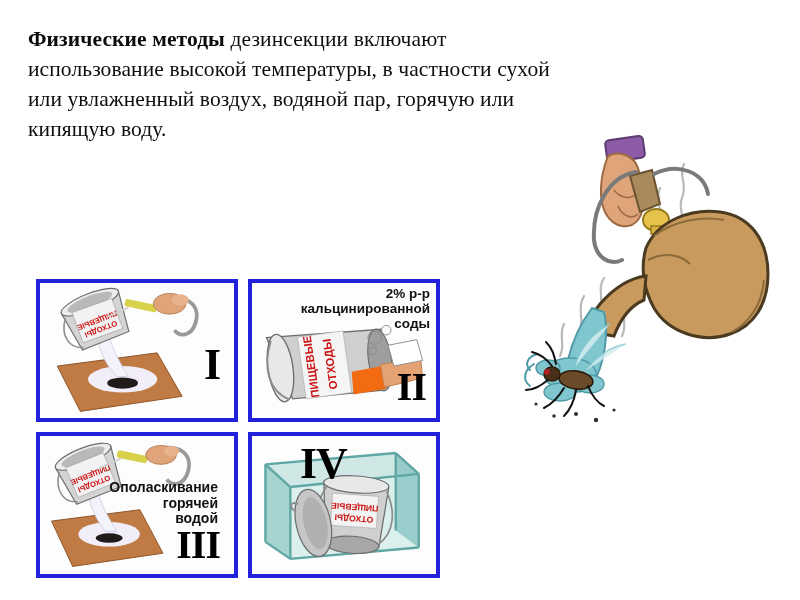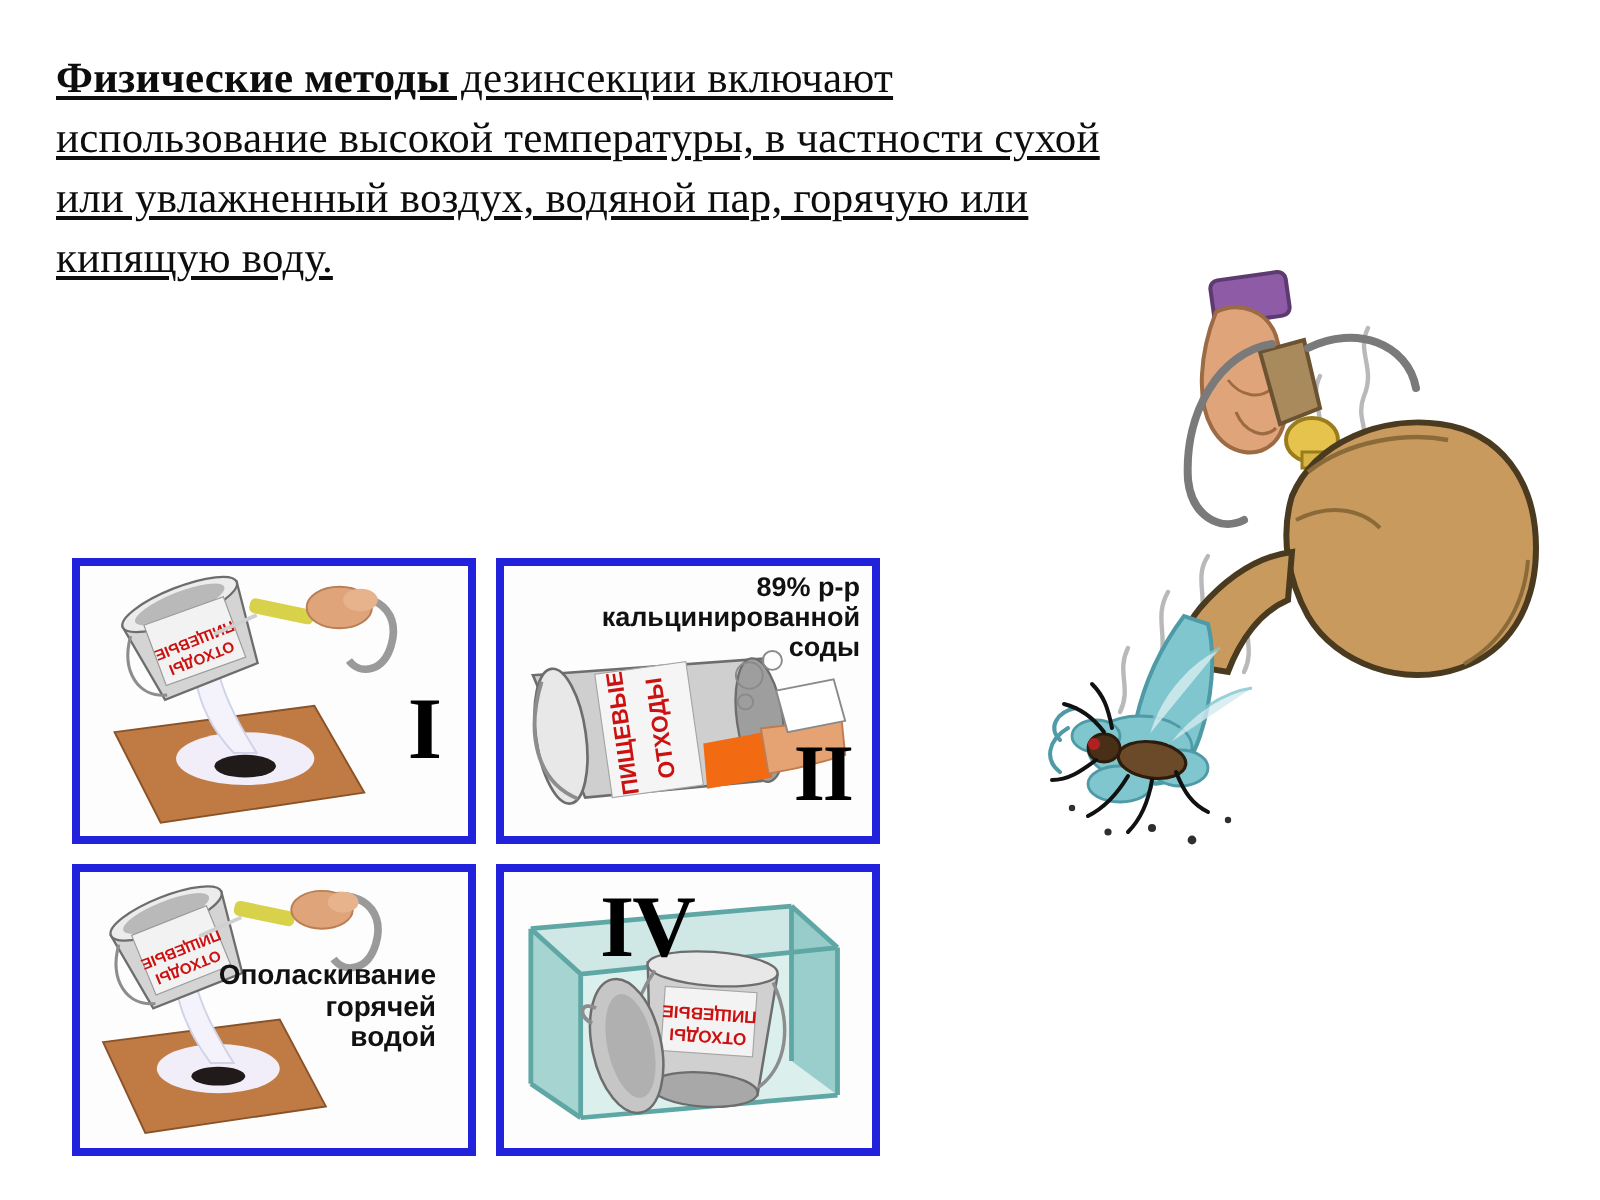--- a/index.html
+++ b/index.html
@@ -23,21 +23,20 @@
     top: 24px;
     width: 530px;
   }
   .para {
     color: #0d0d0d;
     font-family: "Liberation Serif", "DejaVu Serif", serif;
     font-size: 21.5px;
     line-height: 30px;
     letter-spacing: .1px;
     margin: 0;
-    text-decoration: underline;
   }
   #para-1 { margin-bottom: 16px; }
   .para b { font-weight: bold; }
 
   
   #figure {
     position: absolute;
     left: 36px;
     top: 279px;
     width: 404px;
@@ -156,21 +155,21 @@
 
         <path d="M104,94 L136,88 L140,112 L106,118 Z" fill="#f26a11"></path>
         <path d="M134,86 C152,84 166,82 176,80 L178,100 C166,104 150,108 138,110 Z" fill="#e5a273" stroke="#c07c4e" stroke-width="1"></path>
 
         <polygon points="142,66 172,60 178,82 148,88" fill="#ffffff" stroke="#8a8a8a" stroke-width="1"></polygon>
 
         <circle cx="128" cy="58" r="7" fill="none" stroke="#8a8a8a" stroke-width="1"></circle>
         <circle cx="140" cy="50" r="5" fill="none" stroke="#8a8a8a" stroke-width="1"></circle>
         <circle cx="126" cy="72" r="4" fill="none" stroke="#8a8a8a" stroke-width="1"></circle>
       </svg>
-      <div class="panel-caption" id="cap-2">89% р-р
+      <div class="panel-caption" id="cap-2">2% р-р
 кальцинированной
 соды</div>
       <div class="numeral" id="num-2">II</div>
     </div>
 
     <div class="panel" id="panel-3">
       <svg class="art" viewBox="0 0 202 146" preserveAspectRatio="none">
         <polygon points="12,90 104,78 128,124 34,138" fill="#c07a44"></polygon>
         <polygon points="12,90 104,78 128,124 34,138" fill="none" stroke="#8a5227" stroke-width="1"></polygon>
         <ellipse cx="72" cy="104" rx="32" ry="13" fill="#f2eef9"></ellipse>
@@ -187,20 +186,21 @@
         </g>
         <path d="M120,16 C142,6 160,18 154,38 C150,52 138,54 132,46" fill="none" stroke="#9a9a9a" stroke-width="4"></path>
         <rect x="80" y="18" width="32" height="8" rx="3" fill="#d8d14a" transform="rotate(12 96 22)"></rect>
         <path d="M62,34 L84,24" stroke="#cfcfcf" stroke-width="2"></path>
         <ellipse cx="126" cy="20" rx="16" ry="10" fill="#e0a47a" stroke="#b97e52" stroke-width="1"></ellipse>
         <ellipse cx="137" cy="16" rx="8" ry="5.5" fill="#e7b38c"></ellipse>
       </svg>
       <div class="panel-caption" id="cap-3">Ополаскивание
 горячей
 водой</div>
+      <div class="numeral" id="num-3">III</div>
     </div>
 
     <div class="panel" id="panel-4">
       <svg class="art" viewBox="0 0 192 146" preserveAspectRatio="none">
 
         <polygon points="14,30 150,18 174,40 40,54" fill="#a9d7d4" opacity=".55"></polygon>
         <polygon points="14,30 40,54 40,130 14,112" fill="#8fc9c6" opacity=".8"></polygon>
         <polygon points="40,54 174,40 174,118 40,130" fill="#bfe3e0" opacity=".55"></polygon>
         <polygon points="150,18 174,40 174,118 150,100" fill="#7fc0bd" opacity=".7"></polygon>
         <path d="M14,30 L150,18 M14,30 L40,54 M150,18 L174,40 M40,54 L174,40 M14,112 L40,130 M40,130 L174,118 M14,30 L14,112 M174,40 L174,118 M40,54 L40,130 M150,18 L150,100" stroke="#5fa7a4" stroke-width="2.5" fill="none"></path>

